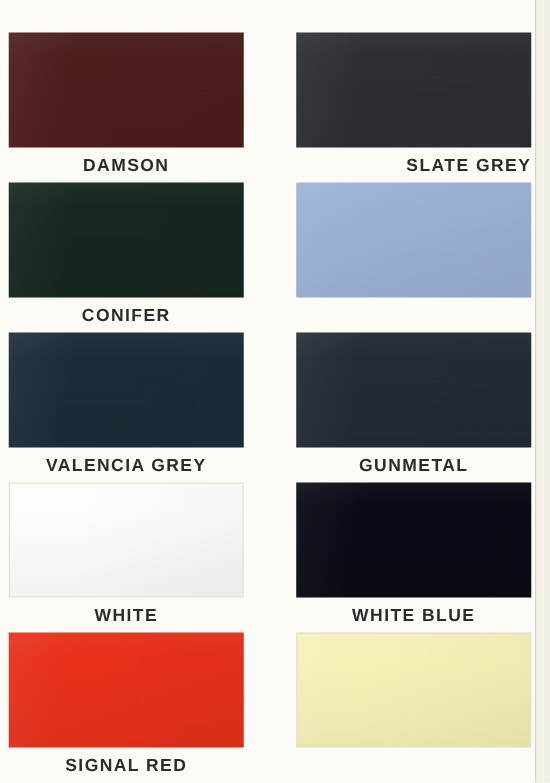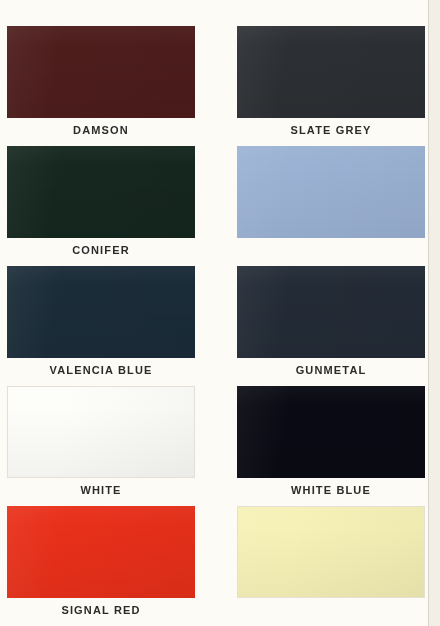--- a/index.html
+++ b/index.html
@@ -88,21 +88,21 @@
     border: 1px solid #e4e0d5;
   }
 
   .swatch-label {
     position: absolute;
     left: 0;
     top: 98px;
     width: 188px;
     text-align: center;
     font-family: "Liberation Sans", sans-serif;
-    font-size: 11px;
+    font-size: 14px;
     font-weight: bold;
     letter-spacing: 1.15px;
     color: #2b2b2b;
     white-space: nowrap;
   }
 </style>
 </head>
 <body style="background-color: rgb(253, 251, 245);">
 
 <div id="swatch-page" style="background-color: rgb(253, 251, 245);">
@@ -112,35 +112,35 @@
 
   <div id="swatch-grid">
 
     <div class="swatch-cell" style="left:7px; top:26px;">
       <div class="swatch-chip" style="background-color: rgb(77, 29, 28);"></div>
       <div class="swatch-label" style="color: rgb(43, 43, 43);">DAMSON</div>
     </div>
 
     <div class="swatch-cell" style="left:237px; top:26px;">
       <div class="swatch-chip" style="background-color: rgb(44, 47, 51);"></div>
-      <div class="swatch-label" style="color: rgb(43, 43, 43);">SLATE GREY</div>
+      <div class="swatch-label" style="color: rgb(43, 43, 43); text-align: right;">SLATE GREY</div>
     </div>
 
     <div class="swatch-cell" style="left:7px; top:146px;">
       <div class="swatch-chip" style="background-color: rgb(21, 39, 31);"></div>
       <div class="swatch-label" style="color: rgb(43, 43, 43);">CONIFER</div>
     </div>
 
     <div class="swatch-cell" style="left:237px; top:146px;">
       <div class="swatch-chip" style="background-color: rgb(155, 178, 212);"></div>
     </div>
 
     <div class="swatch-cell" style="left:7px; top:266px;">
       <div class="swatch-chip" style="background-color: rgb(27, 44, 57);"></div>
-      <div class="swatch-label" style="color: rgb(43, 43, 43);">VALENCIA BLUE</div>
+      <div class="swatch-label" style="color: rgb(43, 43, 43);">VALENCIA GREY</div>
     </div>
 
     <div class="swatch-cell" style="left:237px; top:266px;">
       <div class="swatch-chip" style="background-color: rgb(35, 43, 54);"></div>
       <div class="swatch-label" style="color: rgb(43, 43, 43);">GUNMETAL</div>
     </div>
 
     <div class="swatch-cell" style="left:7px; top:386px;">
       <div class="swatch-chip light-chip" style="background-color: rgb(253, 253, 250);"></div>
       <div class="swatch-label" style="color: rgb(43, 43, 43);">WHITE</div>

